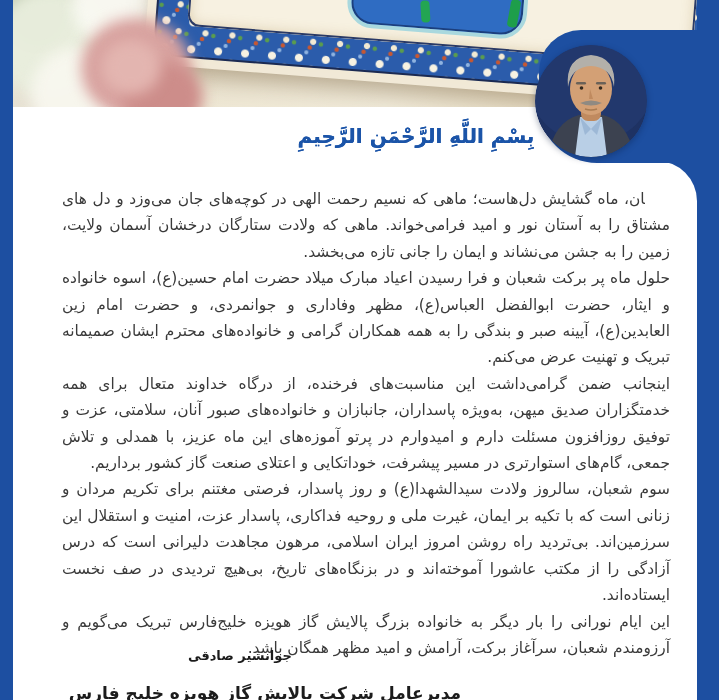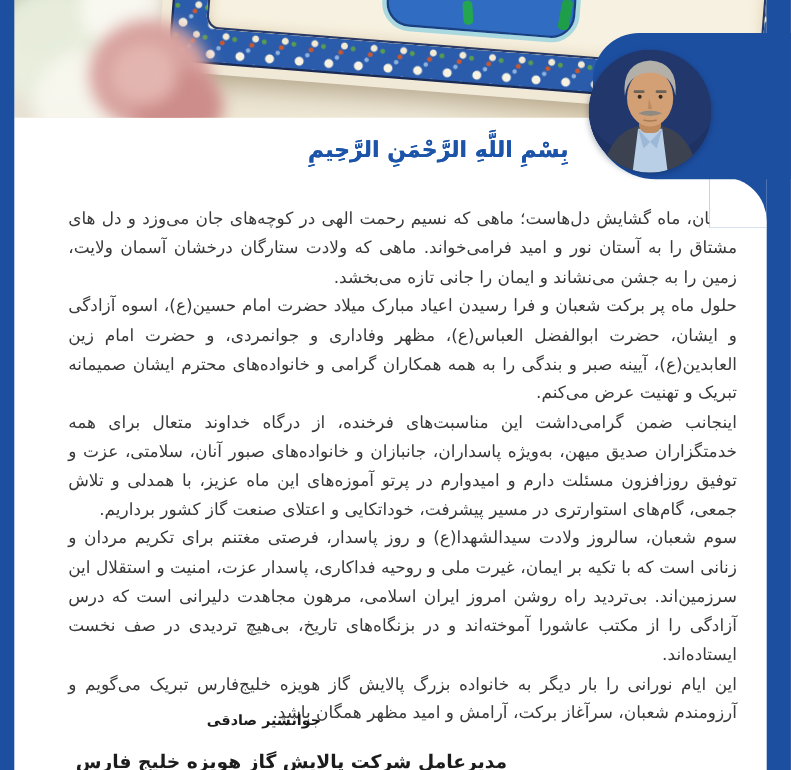--- a/index.html
+++ b/index.html
@@ -72,21 +72,21 @@
   .notch-white{position:absolute;right:22px;top:161px;width:52px;height:46px;background:#fff;border-top-right-radius:40px;z-index:4;}
   .portrait-circle{
     position:absolute;left:535px;top:45px;width:112px;height:112px;border-radius:50%;
     overflow:hidden;z-index:6;box-shadow:0 2px 6px rgba(10,25,60,.35);
   }
   .portrait-circle svg{display:block;}
 
   
   .bismillah{
     position:absolute;left:280px;top:124px;width:272px;
-    text-align:left;direction:rtl;
+    text-align:center;direction:rtl;
     color:#1b54a8;font-weight:bold;font-size:20px;
     text-shadow:0 0 .6px #1b54a8;
     z-index:3;
   }
 
   
   .body-text{
     position:absolute;top:186px;right:49px;width:608px;
     direction:rtl;text-align:justify;text-align-last:right;
     font-size:15.4px;line-height:26.4px;color:#3a3a3a;
@@ -157,20 +157,20 @@
       <path d="M45 58 Q56 53 67 58 Q56 63 45 58 Z" fill="#8f8a82"></path>
       <path d="M50 64 Q56 66 62 64" stroke="#a87b52" stroke-width="1.4" fill="none"></path>
     </g>
   </svg>
 </div>
 
 <div class="bismillah">بِسْمِ اللَّهِ الرَّحْمَنِ الرَّحِيمِ</div>
 
 <div class="body-text" lang="fa">
   <p>شعبان، ماه گشایش دل‌هاست؛ ماهی که نسیم رحمت الهی در کوچه‌های جان می‌وزد و دل های مشتاق را به آستان نور و امید فرامی‌خواند. ماهی که ولادت ستارگان درخشان آسمان ولایت، زمین را به جشن می‌نشاند و ایمان را جانی تازه می‌بخشد.</p>
-  <p>حلول ماه پر برکت شعبان و فرا رسیدن اعیاد مبارک میلاد حضرت امام حسین(ع)، اسوه آزادگی و ایشان، حضرت ابوالفضل العباس(ع)، مظهر وفاداری و جوانمردی، و حضرت امام زین العابدین(ع)، آیینه صبر و بندگی را به همه همکاران گرامی و خانواده‌های محترم ایشان صمیمانه تبریک و تهنیت عرض می‌کنم.</p>
+  <p>حلول ماه پر برکت شعبان و فرا رسیدن اعیاد مبارک میلاد حضرت امام حسین(ع)، اسوه خانواده و ایثار، حضرت ابوالفضل العباس(ع)، مظهر وفاداری و جوانمردی، و حضرت امام زین العابدین(ع)، آیینه صبر و بندگی را به همه همکاران گرامی و خانواده‌های محترم ایشان صمیمانه تبریک و تهنیت عرض می‌کنم.</p>
   <p>اینجانب ضمن گرامی‌داشت این مناسبت‌های فرخنده، از درگاه خداوند متعال برای همه خدمتگزاران صدیق میهن، به‌ویژه پاسداران، جانبازان و خانواده‌های صبور آنان، سلامتی، عزت و توفیق روزافزون مسئلت دارم و امیدوارم در پرتو آموزه‌های این ماه عزیز، با همدلی و تلاش جمعی، گام‌های استوارتری در مسیر پیشرفت، خوداتکایی و اعتلای صنعت گاز کشور برداریم.</p>
   <p>سوم شعبان، سالروز ولادت سیدالشهدا(ع) و روز پاسدار، فرصتی مغتنم برای تکریم مردان و زنانی است که با تکیه بر ایمان، غیرت ملی و روحیه فداکاری، پاسدار عزت، امنیت و استقلال این سرزمین‌اند. بی‌تردید راه روشن امروز ایران اسلامی، مرهون مجاهدت دلیرانی است که درس آزادگی را از مکتب عاشورا آموخته‌اند و در بزنگاه‌های تاریخ، بی‌هیچ تردیدی در صف نخست ایستاده‌اند.</p>
   <p>این ایام نورانی را بار دیگر به خانواده بزرگ پالایش گاز هویزه خلیج‌فارس تبریک می‌گویم و آرزومندم شعبان، سرآغاز برکت، آرامش و امید مظهر همگان باشد.</p>
 </div>
 
 <div class="sig-name">جوانشیر صادقی</div>
 <div class="sig-title">مدیرعامل شرکت پالایش گاز هویزه خلیج فارس</div>
 
 </body></html>

